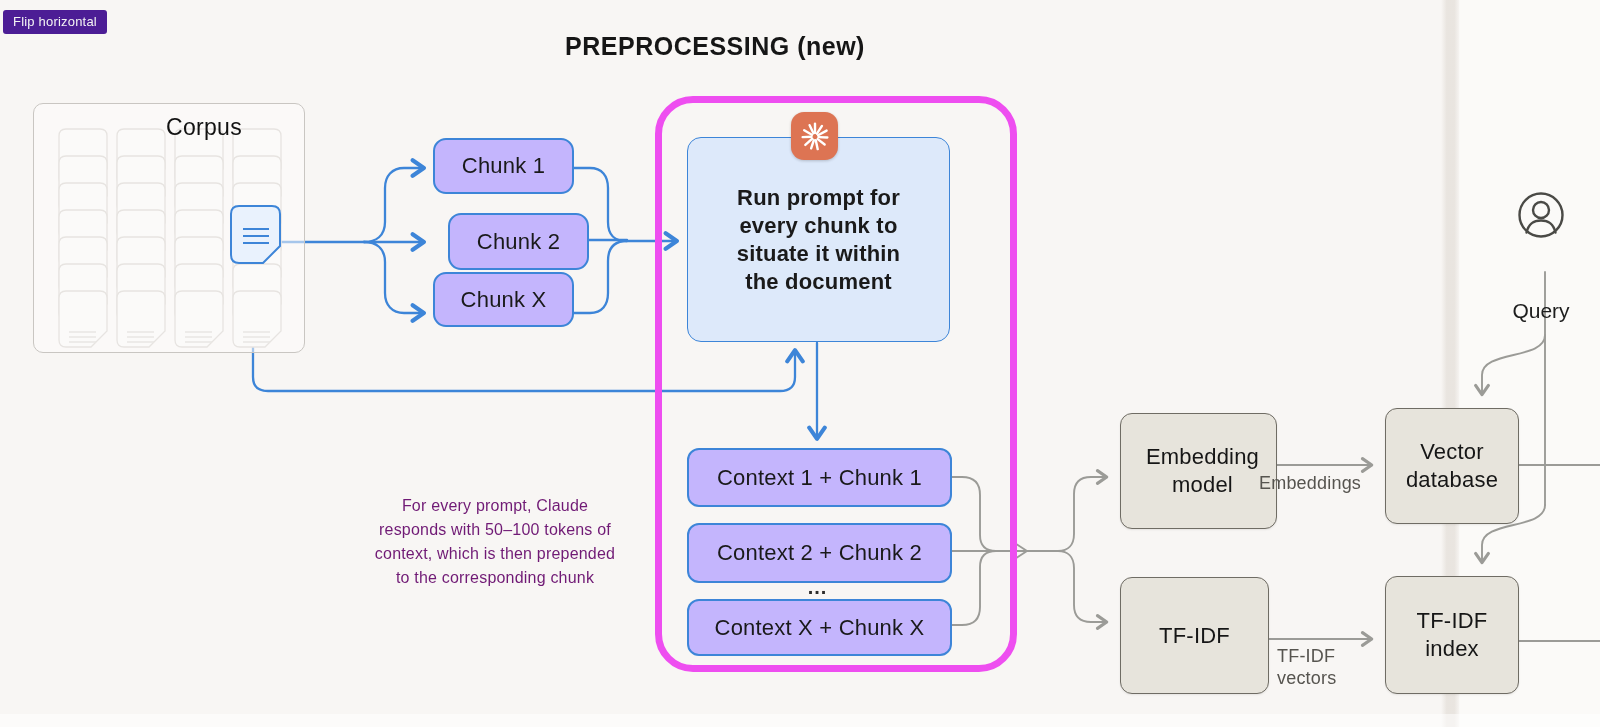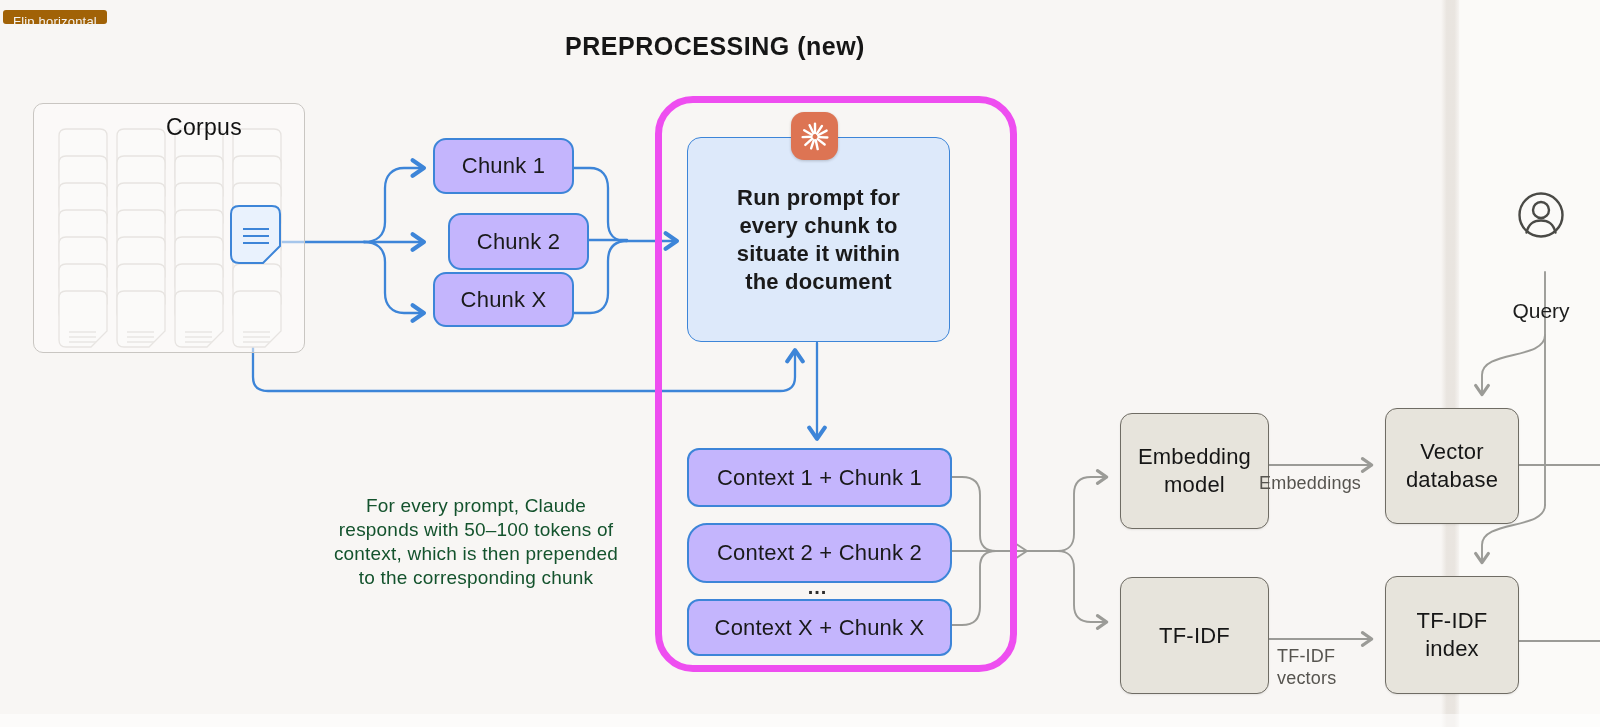--- a/index.html
+++ b/index.html
@@ -11,22 +11,22 @@
     position:relative;width:1600px;height:727px;overflow:hidden;
     background:#f8f6f4;color:#1a1a1a;
   }
   
   .bg-right{position:absolute;left:1459px;top:0;width:141px;height:727px;background:#fbfaf8;}
   .bg-band{position:absolute;left:1441px;top:0;width:19px;height:727px;
     background:linear-gradient(90deg,rgba(233,229,224,0) 0%,rgba(228,223,217,.75) 30%,rgba(228,223,217,.75) 70%,rgba(233,229,224,0) 100%);}
   .bg-bottom{position:absolute;left:0;top:714px;width:1600px;height:13px;background:rgba(255,255,255,.55);}
 
   .tooltip{
-    position:absolute;left:3px;top:10px;height:14px;padding:0 10px;
-    background:#a16207;color:#f4f4f4;font-size:13px;line-height:24px;
+    position:absolute;left:3px;top:10px;height:24px;padding:0 10px;
+    background:#4c1d95;color:#f4f4f4;font-size:13px;line-height:24px;
     border-radius:3px;letter-spacing:.2px;
   }
   .title{
     position:absolute;left:465px;top:32px;width:500px;text-align:center;
     font-size:25px;font-weight:bold;letter-spacing:.5px;color:#161616;
   }
 
   
   .corpus-box{
     position:absolute;left:33px;top:103px;width:270px;height:248px;
@@ -40,21 +40,21 @@
   
   .bluebox{
     position:absolute;display:flex;align-items:center;justify-content:center;
     background:#c4b5fd;border:2px solid #3d85d8;border-radius:13px;
     font-size:22px;color:#1a1a1a;letter-spacing:.2px;
   }
   .chunk1{left:433px;top:138px;width:137px;height:52px;}
   .chunk2{left:448px;top:213px;width:137px;height:53px;}
   .chunkx{left:433px;top:272px;width:137px;height:51px;}
   .ctx1{left:687px;top:448px;width:261px;height:55px;border-radius:12px;}
-  .ctx2{left:687px;top:523px;width:261px;height:56px;border-radius:20px;}
+  .ctx2{left:687px;top:523px;width:261px;height:56px;border-radius:12px;}
   .ctxx{left:687px;top:599px;width:261px;height:53px;border-radius:12px;}
   .bigbox{
     left:687px;top:137px;width:261px;height:203px;border-radius:14px;
     background:#dde9fa;border-width:1.8px;text-align:center;line-height:28px;font-weight:bold;
   }
   .ellipsis{position:absolute;font-size:20px;font-weight:bold;color:#2c2c2c;letter-spacing:1px;}
   .ell-chunks{left:455px;top:263px;width:94px;text-align:center;}
   .ell-ctx{left:687px;top:576px;width:261px;text-align:center;}
 
   
@@ -64,32 +64,32 @@
     pointer-events:none;
   }
 
   .claude-icon{
     position:absolute;left:791px;top:112px;width:47px;height:48px;
     background:#dd7453;border-radius:13px;box-shadow:0 1px 3px rgba(0,0,0,.2);
     display:flex;align-items:center;justify-content:center;
   }
 
   .note{
-    position:absolute;left:296px;top:494px;width:360px;text-align:center;
-    font-size:19px;line-height:24px;color:#14532d;letter-spacing:.2px;
+    position:absolute;left:315px;top:494px;width:360px;text-align:center;
+    font-size:16px;line-height:24px;color:#701a75;letter-spacing:.2px;
   }
 
   
   .beigebox{
     position:absolute;display:flex;align-items:center;justify-content:center;
     background:#e7e4dc;border:1.7px solid #6f6c64;border-radius:12px;
     font-size:22px;color:#161616;text-align:center;line-height:28px;
     box-shadow:0 1px 2px rgba(0,0,0,.08);letter-spacing:.2px;
   }
-  .embed{left:1120px;top:413px;width:147px;height:114px;}
+  .embed{left:1120px;top:413px;width:147px;height:114px;padding-left:8px;}
   .vectordb{left:1385px;top:408px;width:132px;height:114px;}
   .tfidf{left:1120px;top:577px;width:147px;height:115px;}
   .tfidfindex{left:1385px;top:576px;width:132px;height:116px;}
 
   .graylabel{
     position:absolute;font-size:18px;color:#56544f;
     line-height:22px;letter-spacing:.2px;
   }
   .lbl-embeddings{left:1259px;top:472px;width:130px;}
   .lbl-tfidfvec{left:1277px;top:645px;width:95px;}

